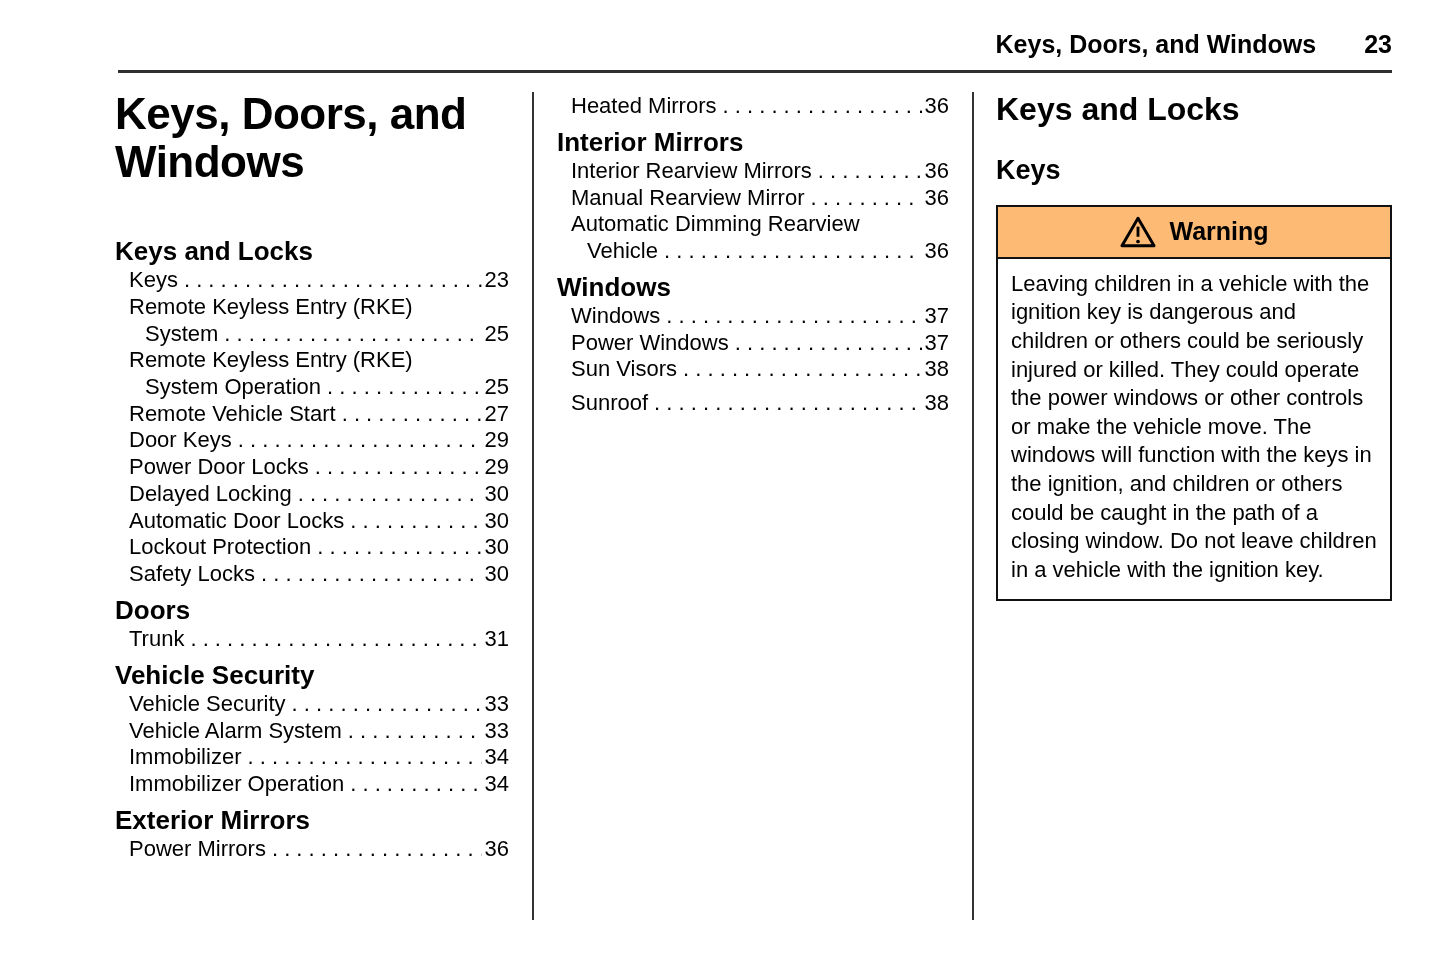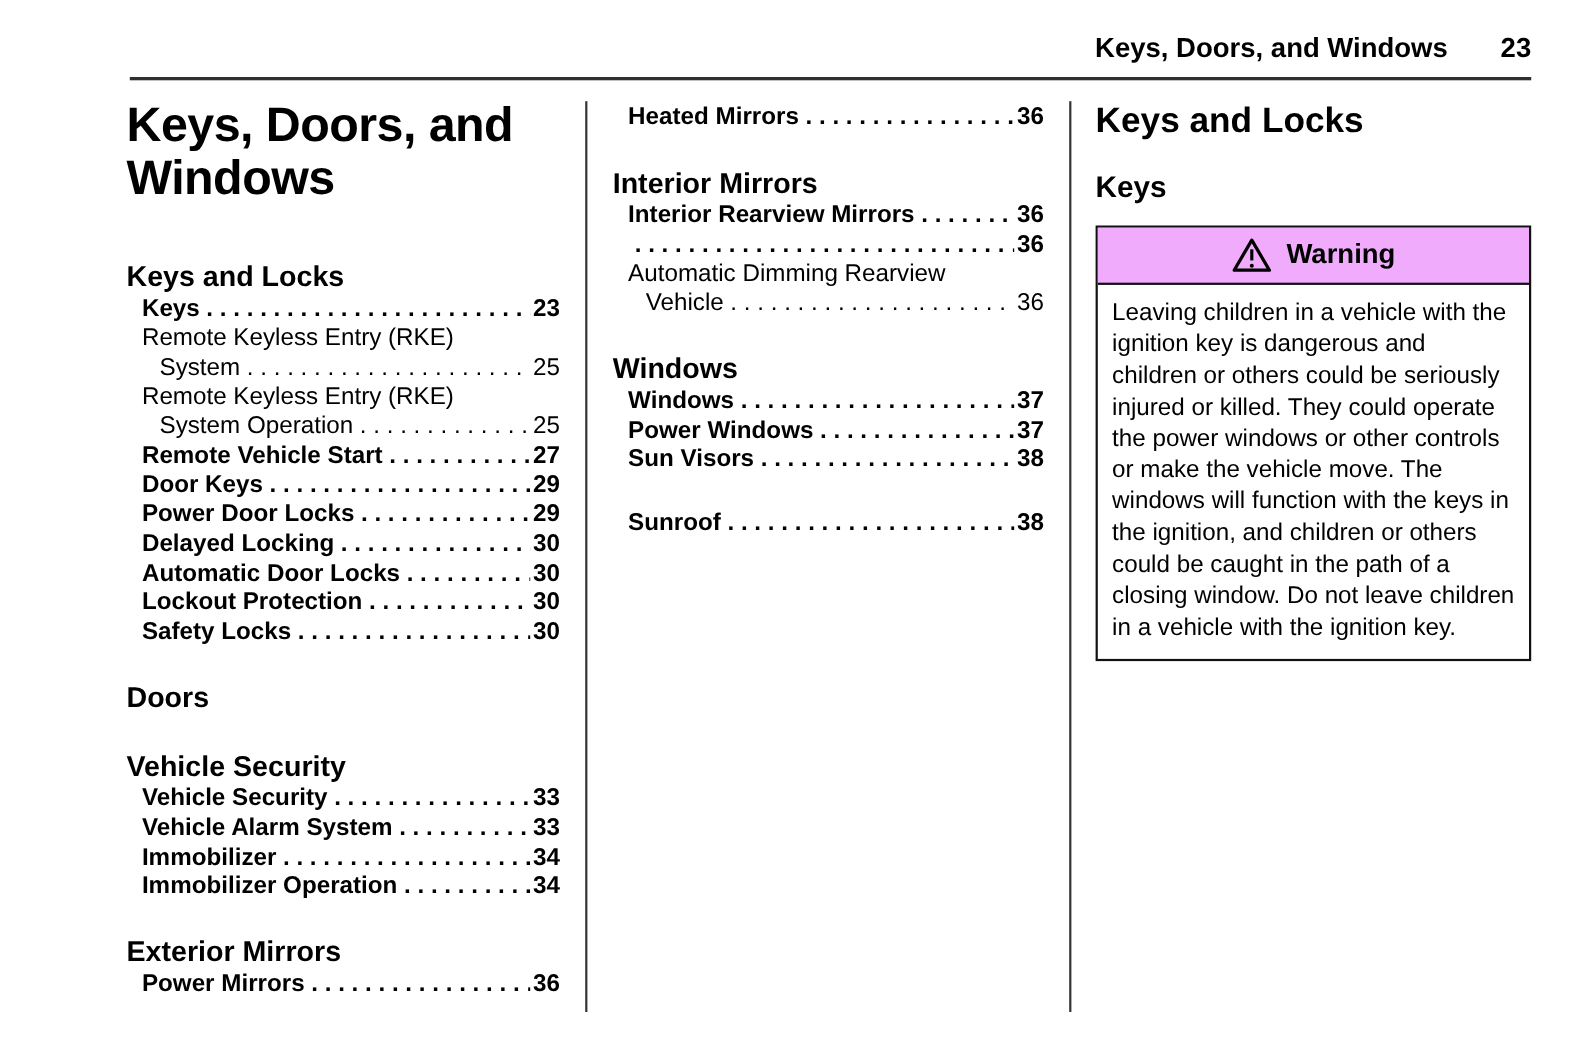--- a/index.html
+++ b/index.html
@@ -34,44 +34,44 @@
   #col1 { left:115px; width:394px; }
   #col2 { left:557px; width:392px; padding-top:3px; }
   #col3 { left:996px; width:396px; padding-top:1px; }
 
   .chapter-title {
     font-size:44px; font-weight:bold; line-height:1.09;
     letter-spacing:-0.5px; margin-bottom:50px;
   }
 
   
-  .toc-section { margin-top:31px; }
+  .toc-section { margin-top:7px; }
   .toc-section.first { margin-top:0; }
   .toc-heading { font-size:26px; font-weight:bold; line-height:1.2; }
   .entry, .line1, .line2 { font-size:22px; line-height:1.215; }
-  .entry { padding-left:14px; display:flex; align-items:baseline;font-weight:bold; }
+  .entry { padding-left:14px; display:flex; align-items:baseline; }
   .line1 { padding-left:14px; white-space:nowrap; }
   .line2 { padding-left:30px; display:flex; align-items:baseline; }
   .lbl { white-space:nowrap; }
   .leader {
     flex:1 1 auto; overflow:hidden; white-space:nowrap;
     margin:0 3px 0 6px; min-width:12px;
   }
   .leader::after {
     content:". . . . . . . . . . . . . . . . . . . . . . . . . . . . . . . . . . . . . . . . . . . .";
   }
   .pg { white-space:nowrap; }
 
   
   .section-title { font-size:32px; font-weight:bold; line-height:1.15; }
   .subsection-title { font-size:27px; font-weight:bold; margin-top:27px; line-height:1.15; }
 
   .warning-box { margin-top:19px; border:2px solid #111; }
   .warning-header {
-    height:52px; background:#f0abfc; border-bottom:2px solid #111;
+    height:52px; background:#fdba74; border-bottom:2px solid #111;
     display:flex; align-items:center; justify-content:center; gap:12px;
   }
   .warning-title { font-weight:bold; font-size:25px; }
   .warning-icon svg { display:block; }
   .warning-body {
     padding:11px 12px 15px 13px;
     font-size:22px; line-height:1.3;
   }
 </style>
 </head>
@@ -149,20 +149,25 @@
     </div>
     <div class="entry">
       <span class="lbl">Safety Locks</span>
       <span class="leader"></span>
       <span class="pg">30</span>
     </div>
   </div>
 
   <div class="toc-section">
     <div class="toc-heading">Doors</div>
+    <div class="entry">
+      <span class="lbl">Trunk</span>
+      <span class="leader"></span>
+      <span class="pg">31</span>
+    </div>
   </div>
 
   <div class="toc-section">
     <div class="toc-heading">Vehicle Security</div>
     <div class="entry">
       <span class="lbl">Vehicle Security</span>
       <span class="leader"></span>
       <span class="pg">33</span>
     </div>
     <div class="entry">
@@ -201,20 +206,21 @@
   </div>
 
   <div class="toc-section">
     <div class="toc-heading">Interior Mirrors</div>
     <div class="entry">
       <span class="lbl">Interior Rearview Mirrors</span>
       <span class="leader"></span>
       <span class="pg">36</span>
     </div>
     <div class="entry">
+      <span class="lbl">Manual Rearview Mirror</span>
       <span class="leader"></span>
       <span class="pg">36</span>
     </div>
     <div>
       <div class="line1">Automatic Dimming Rearview</div>
       <div class="line2">
         <span class="lbl">Vehicle</span>
         <span class="leader"></span>
         <span class="pg">36</span>
       </div>

